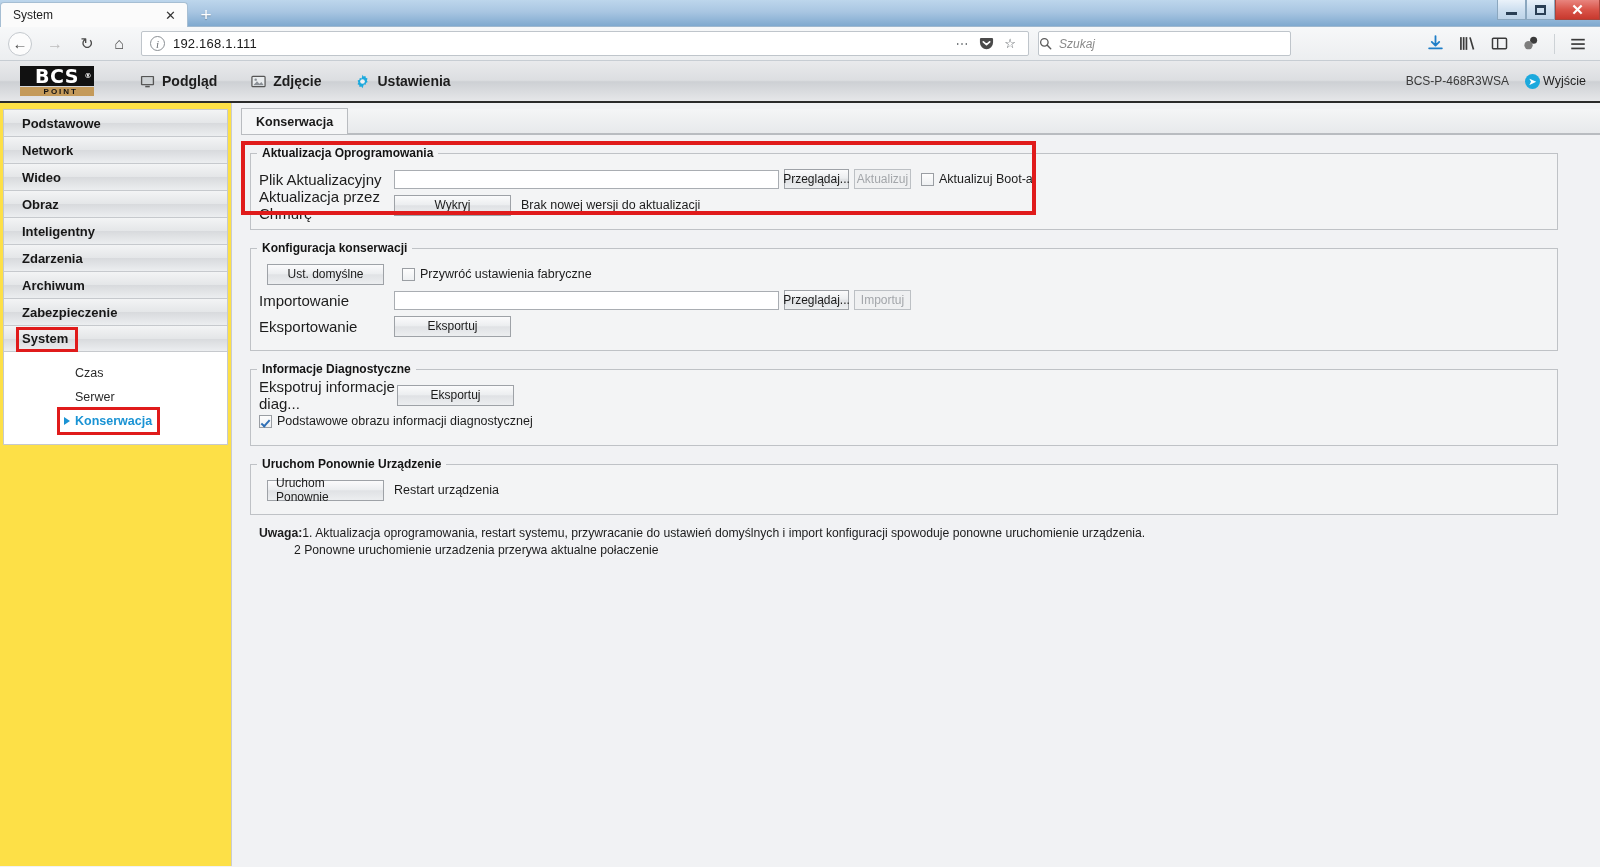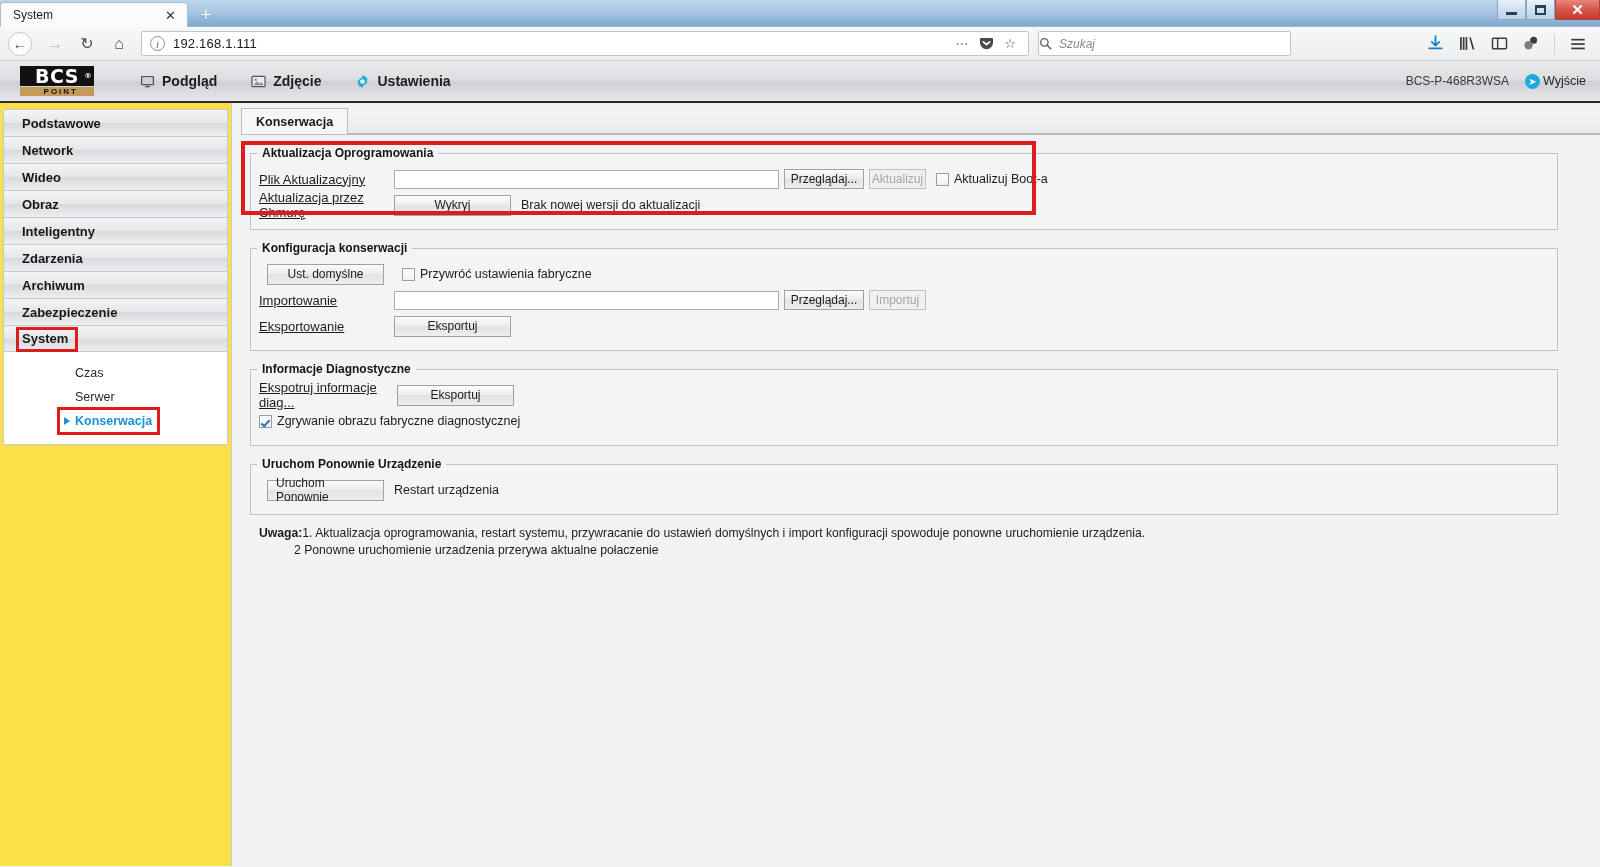--- a/index.html
+++ b/index.html
@@ -217,41 +217,41 @@
     border: 1px solid #bfc2c6;
     margin: 0 0 11px 0;
     padding: 6px 0 11px 0;
     background: #f3f4f5;
   }
   fieldset.sect legend {
     font-size: 12px; font-weight: bold; color: #141414;
     padding: 0 5px; margin-left: 6px;
   }
   .row { display: flex; align-items: center; height: 26px; padding-left: 8px; }
-  .lbl { font-size: 13px; color: #1c1c1c; text-decoration: underline; }
+  .lbl { font-size: 15px; color: #1c1c1c; }
   .lbl.w135 { width: 135px; flex: none; }
   .lbl.w138 { width: 138px; flex: none; }
 
   .txtinput {
     height: 19px;
     background: #fff;
     border: 1px solid #a9adb2;
     flex: none;
   }
   .btn {
     height: 20px;
     border: 1px solid #9ea2a7;
     background: linear-gradient(to bottom, #fbfbfc 0%, #eceef0 45%, #e0e2e5 52%, #eceef0 100%);
     font-size: 12px; color: #1b1b1b;
     display: inline-flex; align-items: center; justify-content: center;
     padding: 0 8px; flex: none;
   }
   .btn.disabled { color: #a3a6aa; background: #eff0f1; border-color: #bcc0c4; }
   .btn.wide { width: 117px; height: 21px; }
-  .btn.browse { width: 80px; }
+  .btn.browse { width: 65px; }
   .btn.sm { width: 57px; }
 
   .cb {
     width: 13px; height: 13px; flex: none;
     border: 1px solid #9a9ea3;
     background: linear-gradient(to bottom,#fdfdfd,#eef0f2);
     display: inline-flex; align-items: center; justify-content: center;
     margin-right: 5px;
   }
   .cb .tick {
@@ -536,21 +536,21 @@
       <fieldset class="sect">
         <legend>Informacje Diagnostyczne</legend>
         <div class="row">
           <span class="lbl w138">Ekspotruj informacje diag...</span>
           <div class="btn wide">Eksportuj</div>
         </div>
         <div class="row">
           <span class="cb">
               <span class="tick"></span>
             </span>
-          <span class="cbtext">Zgrywanie obrazu fabryczne diagnostycznej</span>
+          <span class="cbtext">Podstawowe obrazu informacji diagnostycznej</span>
         </div>
       </fieldset>
 
       <fieldset class="sect">
         <legend>Uruchom Ponownie Urządzenie</legend>
         <div class="row">
           <div class="btn wide" style="margin-left:8px">Uruchom Ponownie</div>
           <span class="inline-note">Restart urządzenia</span>
         </div>
       </fieldset>

